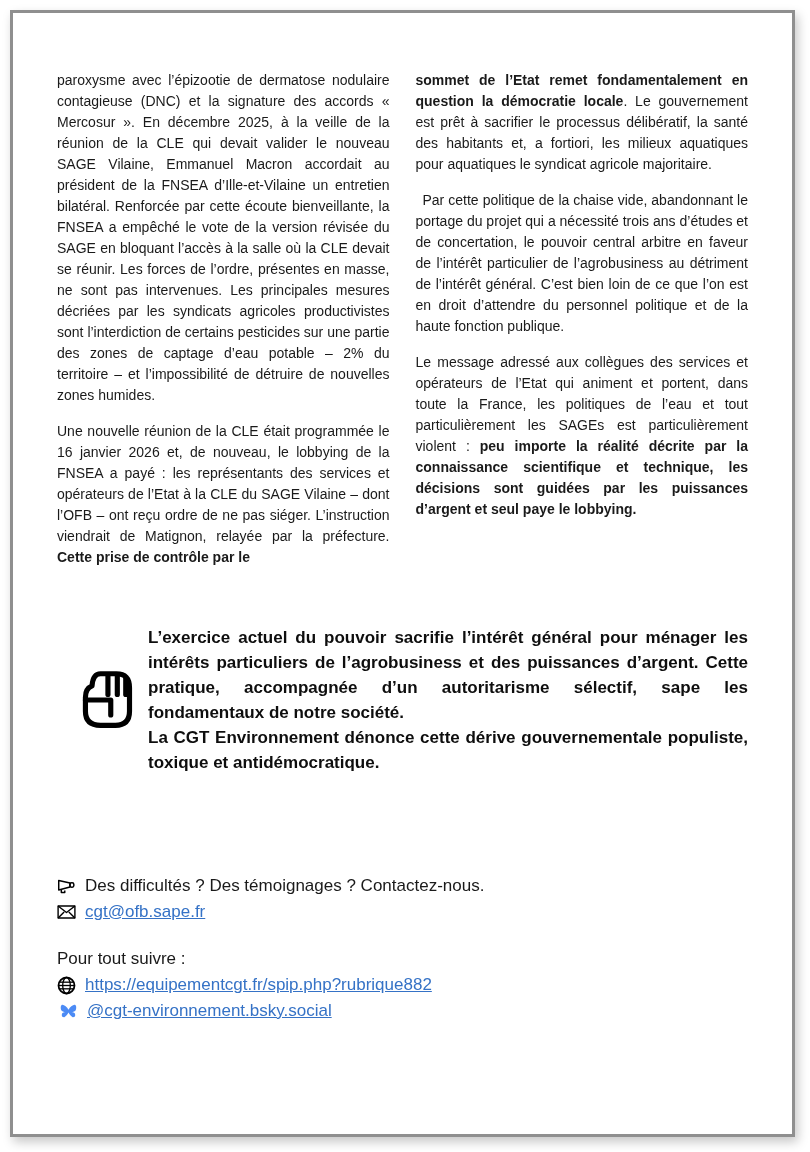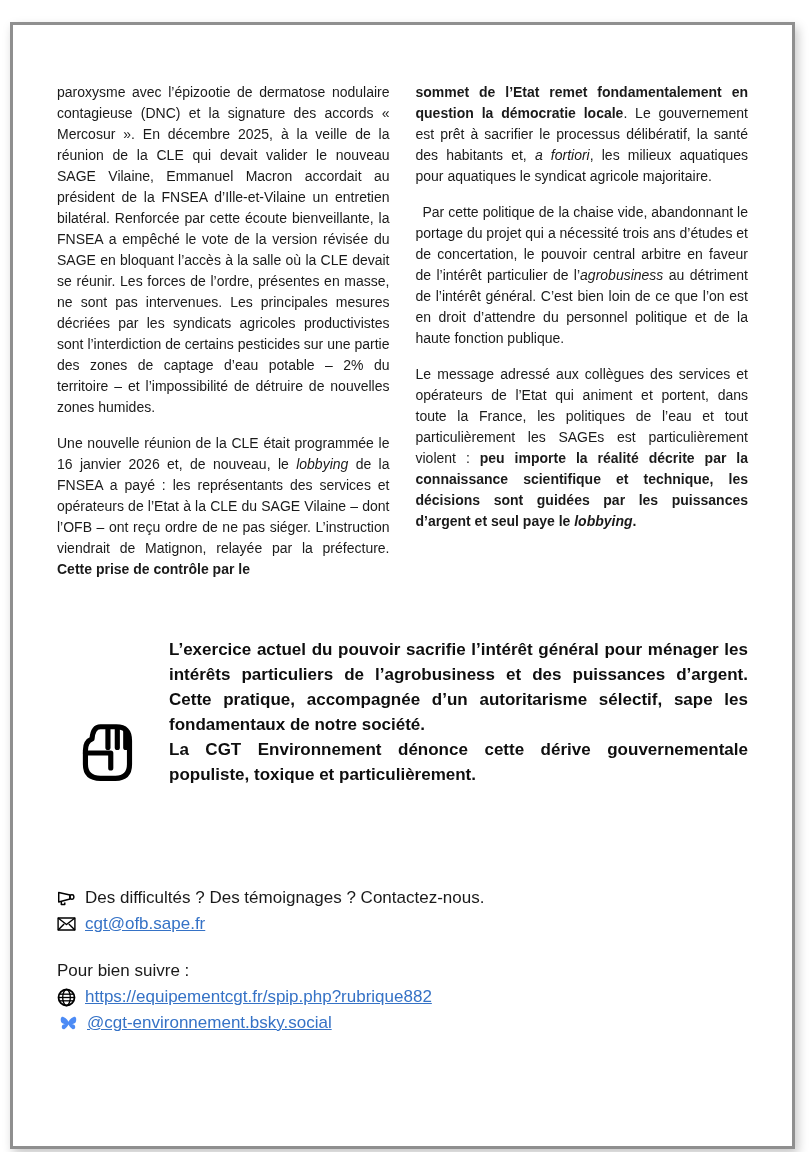--- a/index.html
+++ b/index.html
@@ -4,42 +4,42 @@
 <style>
   html,body { margin:0; padding:0; }
   body {
     width:810px; height:1152px;
     background:#ffffff;
     font-family:"Liberation Sans","DejaVu Sans",sans-serif;
     position:relative;
     -webkit-font-smoothing:antialiased;
   }
   .page {
-    position:absolute; left:10px; top:22px;
+    position:absolute; left:10px; top:10px;
     width:785px; height:1127px;
     box-sizing:border-box;
     border:3px solid #8f8f8f;
     background:#ffffff;
     box-shadow: 3px 5px 10px rgba(0,0,0,0.22);
     padding:57px 44px 0 44px;
     overflow:hidden;
   }
   .cols { display:flex; gap:26px; }
   .col { flex:1; min-width:0; }
   p.body {
     font-size:14px; line-height:21px;
     text-align:justify; text-justify:inter-word;
     margin:0 0 15px 0; color:#1a1a1a;
   }
   p.body.indent { text-indent:7px; }
   .seg-b { font-weight:700; }
-  .seg-i { font-style:italic; }
+  .seg-i { }
 
   .statement {
-    display:flex; align-items:flex-end; gap:32px;
+    display:flex; align-items:center; gap:11px;
     margin-top:42px; padding-left:20px;
   }
   .fist-wrap { flex:0 0 60px; width:60px; }
   .statement-text {
     flex:1; font-size:17px; line-height:25px;
     font-weight:700; color:#0e0e0e;
     text-align:justify;
   }
   .statement-text p { margin:0; }
 
@@ -77,21 +77,21 @@
       <svg viewBox="0 0 64 72" width="60" height="68" fill="none" stroke="#000000" stroke-width="5.5" stroke-linecap="round" stroke-linejoin="round">
         <path d="M25 8 H42 Q56 8 56 23 V48 Q56 63 41 63 H25 Q9 63 9 48 V33 Q9 24 16 21 Q17 8 25 8 Z"></path>
         <path d="M33 9 V30"></path>
         <path d="M43 9 V30"></path>
         <path d="M52 13 V30"></path>
         <path d="M9 36 H36 V52"></path>
       </svg>
     </div>
     <div class="statement-text">
       <p><span>L’exercice actuel du pouvoir sacrifie l’intérêt général pour ménager les intérêts particuliers de l’agrobusiness et des puissances d’argent. Cette pratique, accompagnée d’un autoritarisme sélectif, sape les fondamentaux de notre société.</span></p>
-      <p><span>La CGT Environnement dénonce cette dérive gouvernementale populiste, toxique et particulièrement.</span></p>
+      <p><span>La CGT Environnement dénonce cette dérive gouvernementale populiste, toxique et antidémocratique.</span></p>
     </div>
   </div>
 
   <div class="contact">
     <div class="contact-line">
       <span class="ico">
         <svg viewBox="0 0 22 18" width="19" height="17" fill="none" stroke="#000" stroke-width="1.7" stroke-linejoin="round">
           <path d="M2 2 V13 L15 9.5 V5 Z"></path>
           <rect x="15" y="4.6" width="4.5" height="5.3" rx="2"></rect>
           <path d="M5 12.6 V16 H9 V13.6"></path>
@@ -104,21 +104,21 @@
         <svg viewBox="0 0 20 15" width="19" height="14" fill="none" stroke="#000" stroke-width="1.5" stroke-linejoin="round">
           <rect x="1" y="1" width="18" height="13"></rect>
           <path d="M1 1 L10 8 L19 1"></path>
           <path d="M1 14 L7.5 7.5"></path>
           <path d="M19 14 L12.5 7.5"></path>
         </svg>
       </span>
       <a class="link">cgt@ofb.sape.fr</a>
     </div>
 
-    <div class="follow-label">Pour bien suivre :</div>
+    <div class="follow-label">Pour tout suivre :</div>
 
     <div class="contact-line">
       <span class="ico">
         <svg viewBox="0 0 20 20" width="19" height="19" fill="none" stroke="#000" stroke-width="1.9">
           <circle cx="10" cy="10" r="8.4"></circle>
           <ellipse cx="10" cy="10" rx="4" ry="8.4" stroke-width="1.4"></ellipse>
           <path d="M2.3 6.5 H17.7" stroke-width="1.4"></path>
           <path d="M1.6 10 H18.4" stroke-width="1.4"></path>
           <path d="M2.3 13.5 H17.7" stroke-width="1.4"></path>
         </svg>

